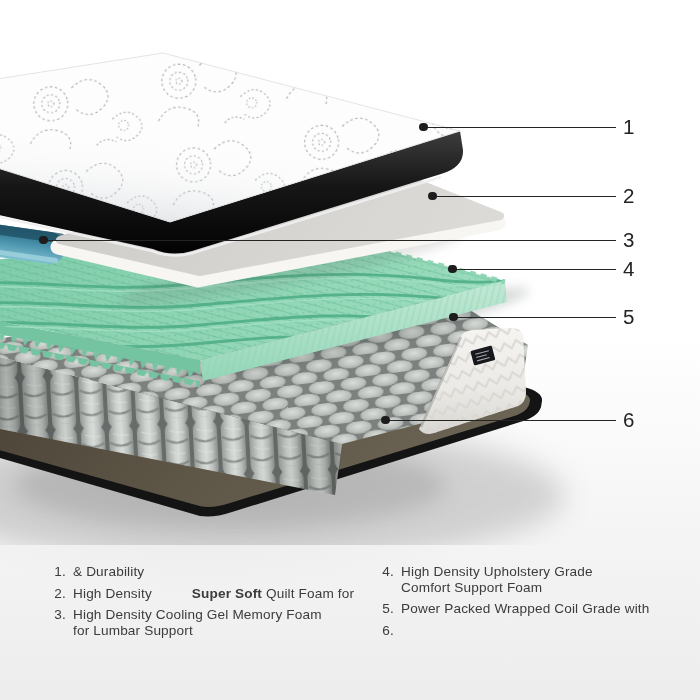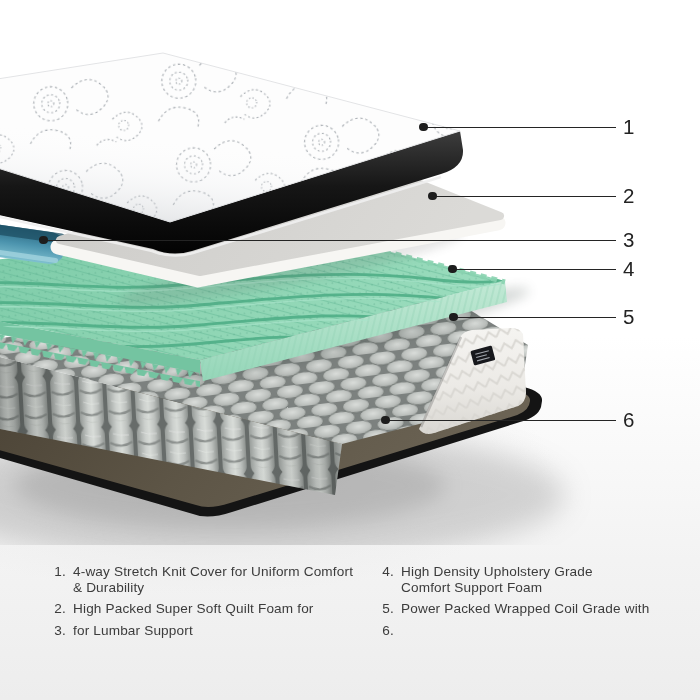--- a/index.html
+++ b/index.html
@@ -24,21 +24,21 @@
   .c3{left:41px; top:240px;width:575px;}
   .c4{left:450px;top:269px;width:166px;}
   .c5{left:451px;top:317px;width:165px;}
   .c6{left:383px;top:420px;width:233px;}
   
   .legend-col{position:absolute;top:564px;font-size:13.6px;line-height:15.7px;color:#3c3c3c;letter-spacing:.15px;}
   .col-left{left:46px;width:322px;}
   .col-right{left:374px;width:305px;}
   .legend-item{display:flex;margin-bottom:6px;}
   .legend-item .num{width:20px;min-width:20px;text-align:right;margin-right:7px;}
-  .b{font-weight:400;}
+  .b{font-weight:700;margin-left:36px;}
 </style>
 </head>
 <body>
 
 <div class="canvas">
   <div class="wash"></div>
 
   <svg class="illus" width="700" height="545" viewBox="0 0 700 545">
     <defs>
       <filter id="f5" x="-50%" y="-50%" width="200%" height="200%">
@@ -257,33 +257,33 @@
   </div>
   <div class="callout c6">
     <span class="dot"></span>
     <span class="num">6</span>
   </div>
 
   <div class="legend-col col-left">
     <div class="legend-item">
       <span class="num">1.</span>
       <div class="lines">
-        <div class="line"><span>4-way Stretch Knit Cover for Uniform Comfort</span><span class="b"></span><span></span></div>
         <div class="line"><span>&amp; Durability</span><span class="b"></span><span></span></div>
       </div>
     </div>
     <div class="legend-item">
       <span class="num">2.</span>
       <div class="lines">
-        <div class="line"><span>High Packed </span><span class="b">Super Soft</span><span> Quilt Foam for</span></div>
+        <div class="line"><span>High Density </span><span class="b">Super Soft</span><span> Quilt Foam for</span></div>
       </div>
     </div>
     <div class="legend-item">
       <span class="num">3.</span>
       <div class="lines">
+        <div class="line"><span>High Density Cooling Gel Memory Foam</span><span class="b"></span><span></span></div>
         <div class="line"><span>for Lumbar Support</span><span class="b"></span><span></span></div>
       </div>
     </div>
   </div>
 
   <div class="legend-col col-right">
     <div class="legend-item">
       <span class="num">4.</span>
       <div class="lines">
         <div class="line"><span>High Density Upholstery Grade</span><span class="b"></span><span></span></div>

